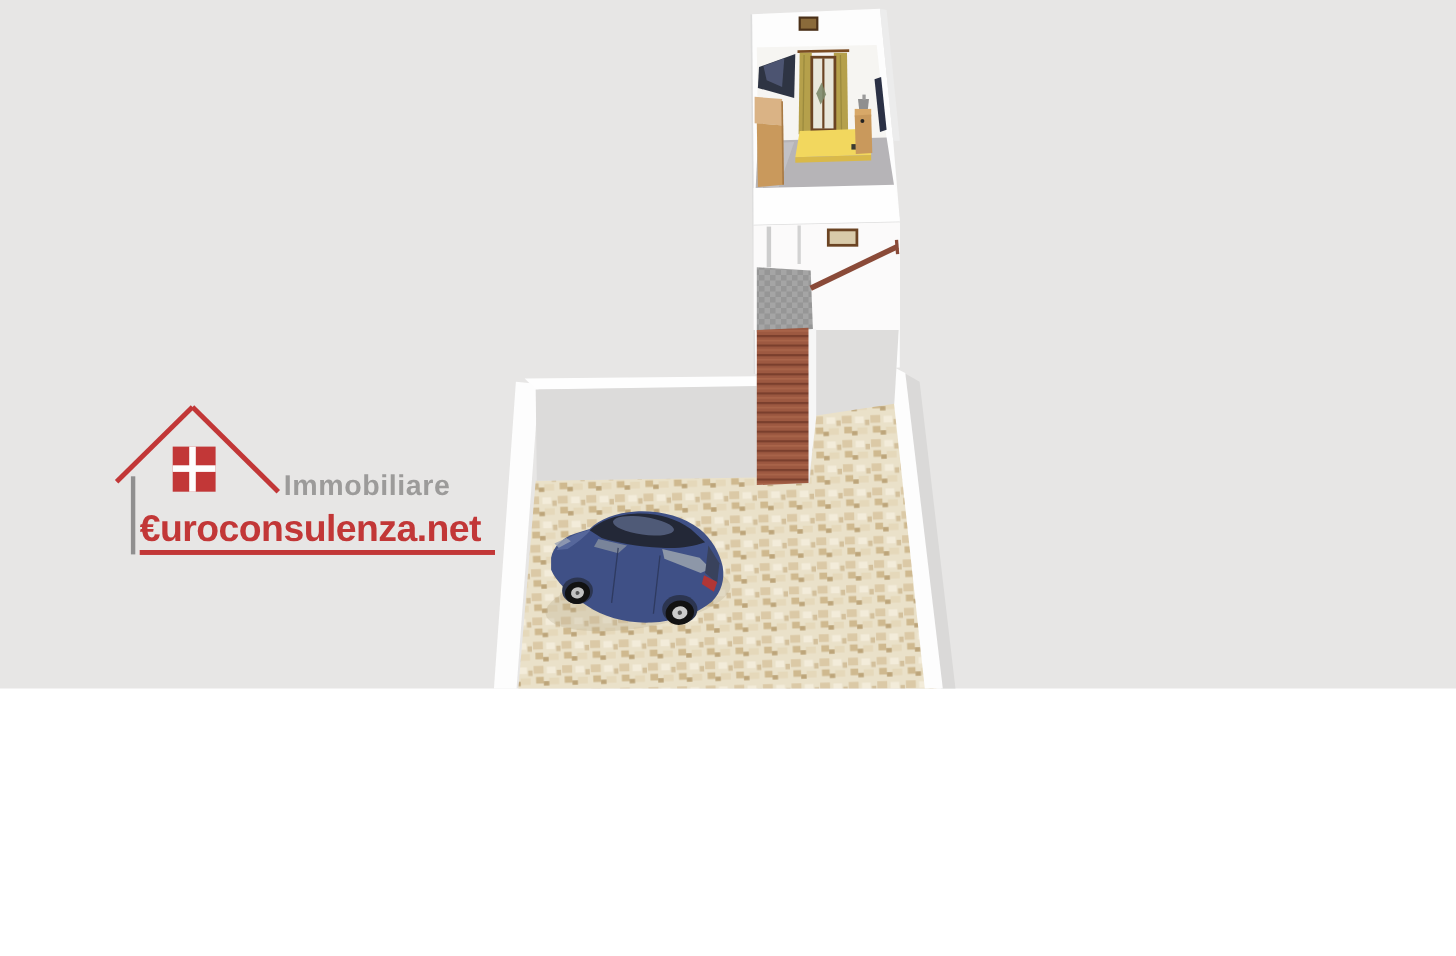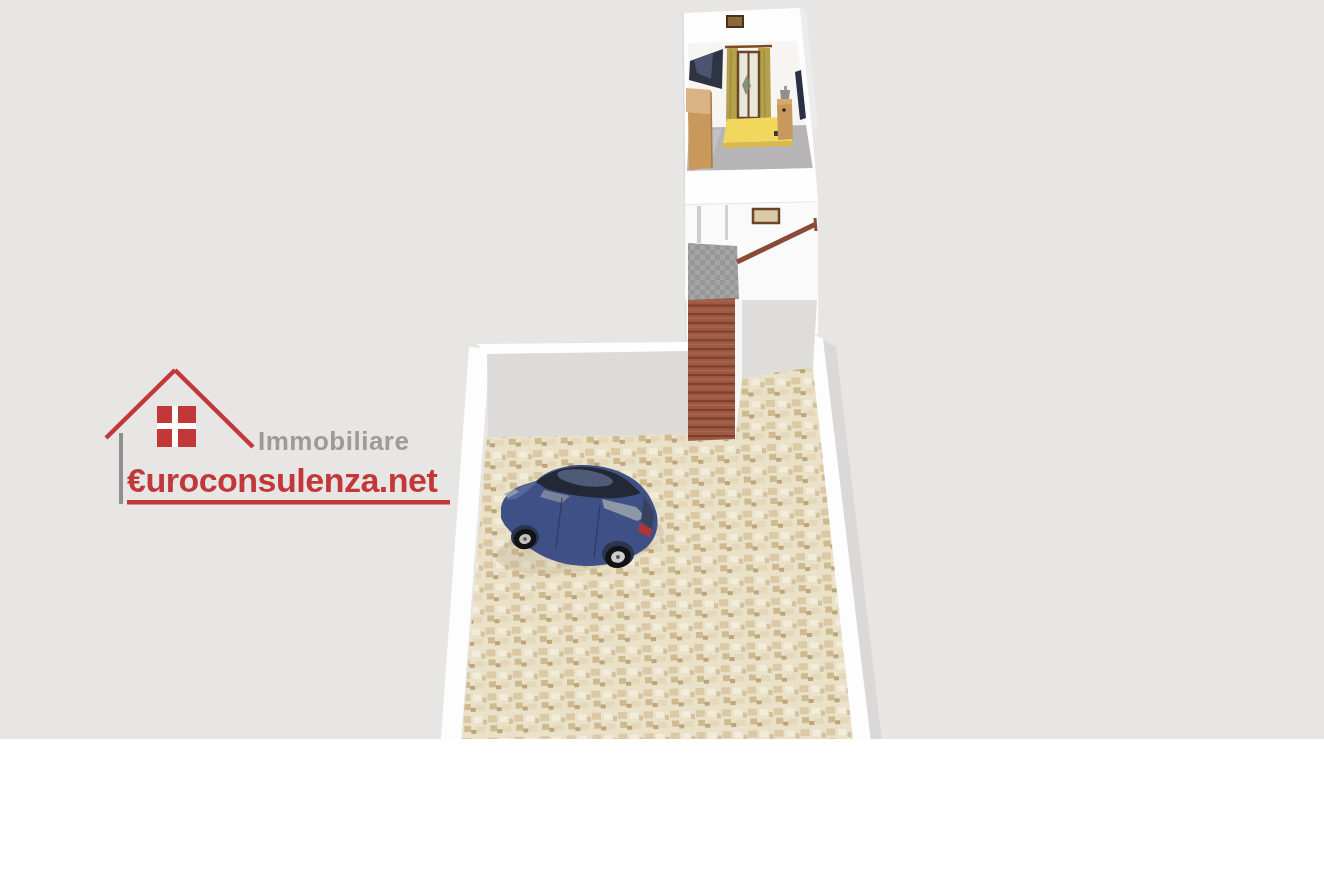--- a/index.html
+++ b/index.html
@@ -1,16 +1,16 @@
 <!DOCTYPE html>
 <html><head>
 <meta charset="utf-8">
 <style>
   html,body{margin:0;padding:0;}
-  .stage{position:relative;width:1324px;height:739px;overflow:hidden;
+  .stage{position:relative;width:1324px;height:626px;overflow:hidden;
          font-family:"Liberation Sans", sans-serif;}
   svg{display:block}
   .logo-line1{font-family:"Liberation Sans", sans-serif;font-weight:bold;
               font-size:26px;letter-spacing:.5px;}
   .logo-line2{font-family:"Liberation Sans", sans-serif;font-weight:bold;
               font-size:34px;letter-spacing:-.5px;}
 </style>
 </head>
 <body>
 

